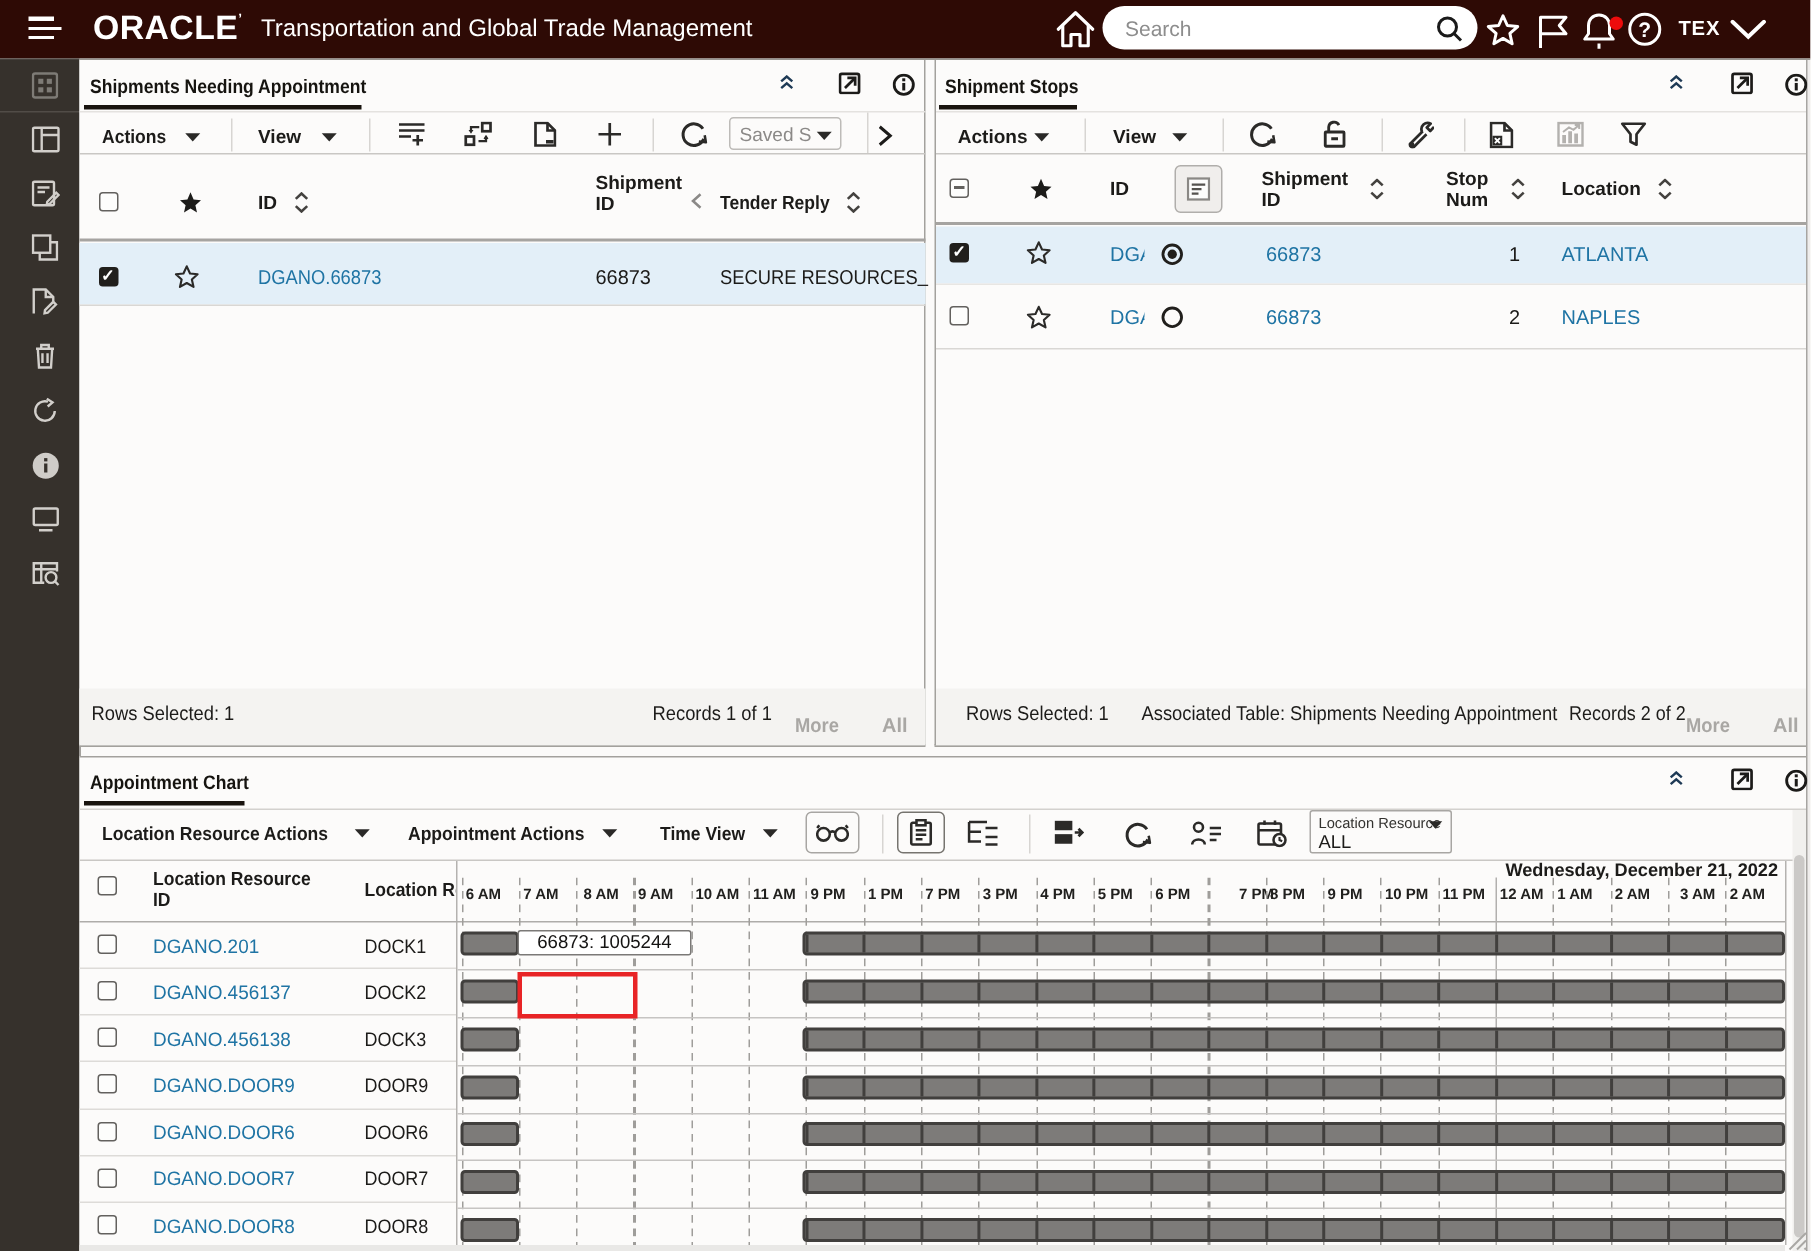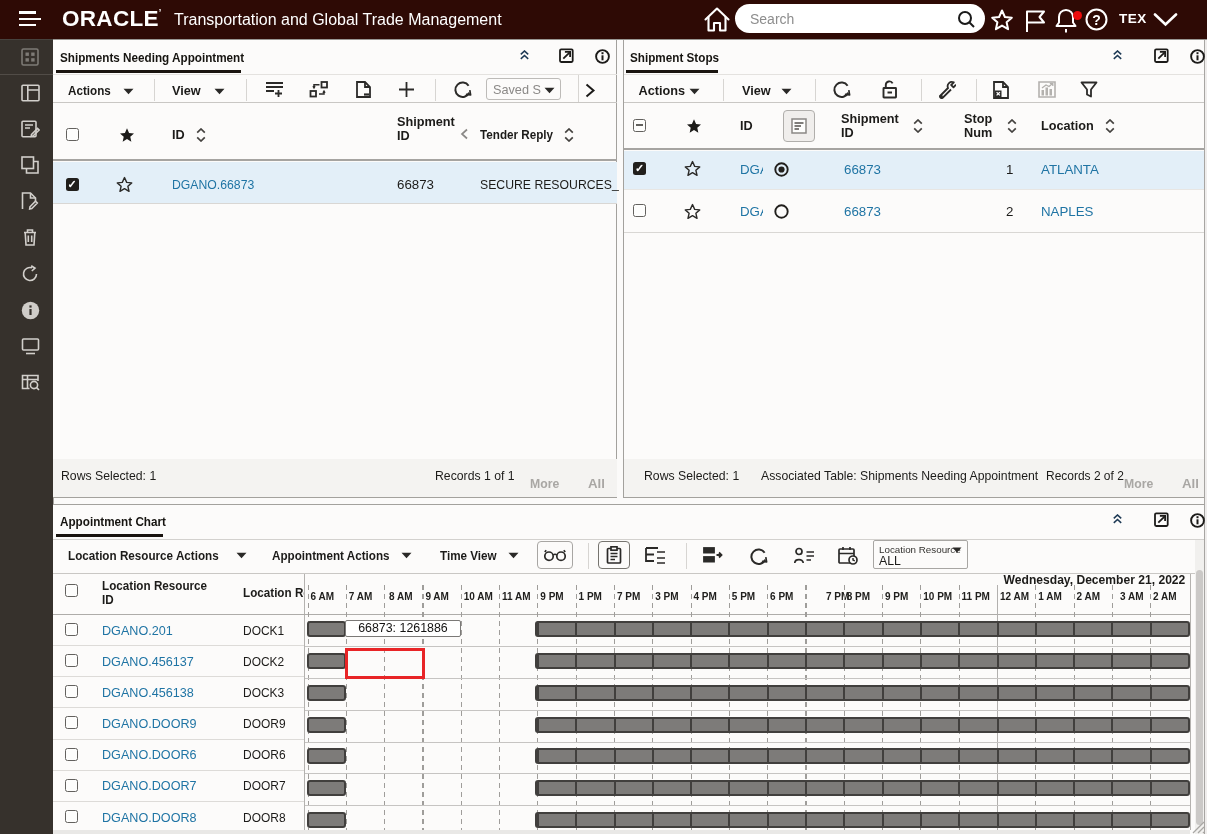--- a/index.html
+++ b/index.html
@@ -492,20 +492,20 @@
 <div class="cb" style="left:65px;top:778.5px;"></div>
 <div class="abs lnk" style="left:102px;top:778.4px;font-size:13px;transform:scaleX(0.97);transform-origin:0 50%;">DGANO.DOOR7</div>
 <div class="abs sx" style="left:243px;top:778.4px;font-size:13px;">DOOR7</div>
 <div class="bar" style="left:307px;top:780.1px;width:38.7px;"></div>
 <div class="lbar" style="top:780.1px;"></div>
 <div class="cb" style="left:65px;top:809.6px;"></div>
 <div class="abs lnk" style="left:102px;top:809.5px;font-size:13px;transform:scaleX(0.97);transform-origin:0 50%;">DGANO.DOOR8</div>
 <div class="abs sx" style="left:243px;top:809.5px;font-size:13px;">DOOR8</div>
 <div class="bar" style="left:307px;top:811.8px;width:38.7px;"></div>
 <div class="lbar" style="top:811.8px;"></div>
-<div class="abs" style="left:345.3px;top:619.6px;width:115.3px;height:17.6px;background:#fff;border:1.6px solid #7b7977;border-radius:2px;font-size:12.4px;text-align:center;line-height:15px;color:#141312;">66873: 1261886</div>
+<div class="abs" style="left:345.3px;top:619.6px;width:115.3px;height:17.6px;background:#fff;border:1.6px solid #7b7977;border-radius:2px;font-size:12.4px;text-align:center;line-height:15px;color:#141312;">66873: 1005244</div>
 <div class="abs" style="left:344.8px;top:647.6px;width:79.8px;height:31px;border:3px solid #e82426;"></div>
 <div class="abs" style="left:53px;top:829.8px;width:1137px;height:4.2px;background:#e9e8e6;"></div>
 <div class="abs" style="left:1190px;top:573.8px;width:1.2px;height:256px;background:#b4b2af;"></div>
 <div class="abs" style="left:1194.5px;top:539.5px;width:9.8px;height:294.5px;background:#f1f0ee;"></div>
 <div class="abs" style="left:1195.8px;top:570px;width:7.4px;height:255px;background:#cbc9c7;border-radius:4px;"></div>
 <svg class="abs" style="left:1190px;top:819px;" width="15" height="15" viewBox="0 0 15 15" stroke="#a9a7a4" stroke-width="1.3">
     <path d="M14 3 L3 14 M14 8 L8 14 M14 13 L13 14"></path>
   </svg>
 </body></html>

